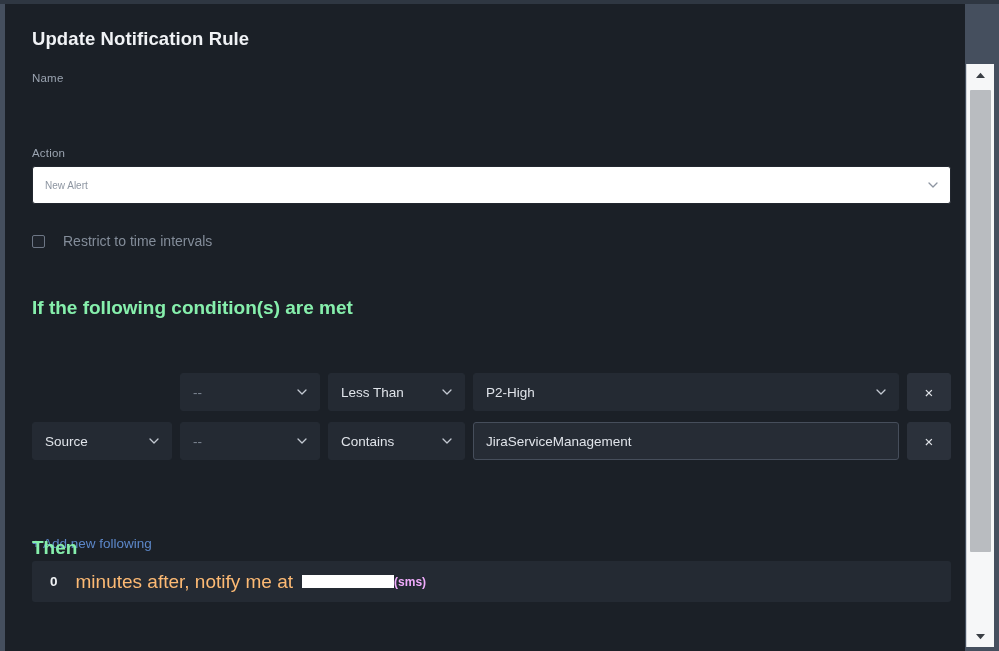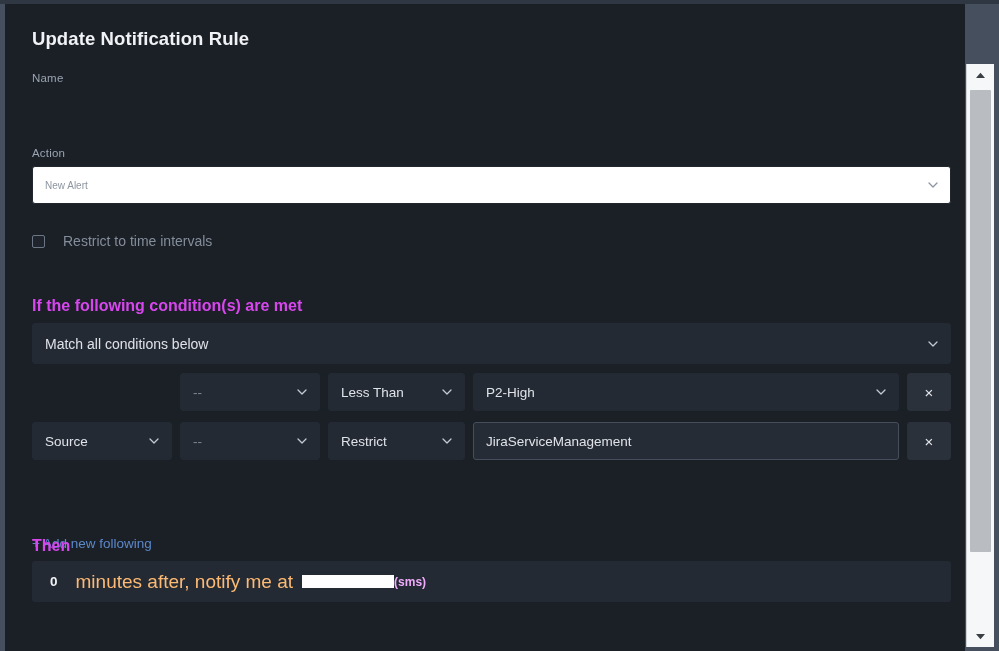--- a/index.html
+++ b/index.html
@@ -136,23 +136,23 @@
     border-radius: 2px;
   }
   #restrict-label {
     font-size: 14px;
     color: #848d9a;
   }
 
   
   .section-heading {
     position: absolute;
-    font-size: 16px;
+    font-size: 19px;
     font-weight: bold;
-    color: #d946ef;
+    color: #86efac;
   }
   #conditions-heading { left: 27px; top: 231px; }
   #then-heading { left: 27px; top: 471px; }
 
   
   #match-select {
     position: absolute;
     left: 27px;
     top: 257px;
     width: 919px;
@@ -338,28 +338,20 @@
         </span>
       </div>
 
       <div id="restrict-row">
         <span id="restrict-checkbox"></span>
         <span id="restrict-label">Restrict to time intervals</span>
       </div>
 
       <div class="section-heading" id="conditions-heading">If the following condition(s) are met</div>
 
-      <div id="match-select">
-        <span>Match all conditions below</span>
-        <span class="select-caret">
-          <svg width="10" height="10" viewBox="0 0 10 10">
-              <path d="M1 3 L5 7 L9 3" stroke="#c3c9d2" stroke-width="1.3" fill="none" stroke-linecap="round" stroke-linejoin="round"></path>
-            </svg>
-        </span>
-      </div>
 
       <div class="condition-row" id="condition-row-0">
         <div class="cond-field col-1 is-placeholder">
           <span>--</span>
           <span class="select-caret">
             <svg width="10" height="10" viewBox="0 0 10 10">
                 <path d="M1 3 L5 7 L9 3" stroke="#c3c9d2" stroke-width="1.3" fill="none" stroke-linecap="round" stroke-linejoin="round"></path>
               </svg>
           </span>
         </div>
@@ -395,21 +387,21 @@
         </div>
         <div class="cond-field col-1 is-placeholder">
           <span>--</span>
           <span class="select-caret">
             <svg width="10" height="10" viewBox="0 0 10 10">
                 <path d="M1 3 L5 7 L9 3" stroke="#c3c9d2" stroke-width="1.3" fill="none" stroke-linecap="round" stroke-linejoin="round"></path>
               </svg>
           </span>
         </div>
         <div class="cond-field col-2">
-          <span>Restrict</span>
+          <span>Contains</span>
           <span class="select-caret">
             <svg width="10" height="10" viewBox="0 0 10 10">
                 <path d="M1 3 L5 7 L9 3" stroke="#c3c9d2" stroke-width="1.3" fill="none" stroke-linecap="round" stroke-linejoin="round"></path>
               </svg>
           </span>
         </div>
         <div class="cond-field col-3 is-input">
           <span>JiraServiceManagement</span>
         </div>
         <div class="cond-field col-x remove-btn">

